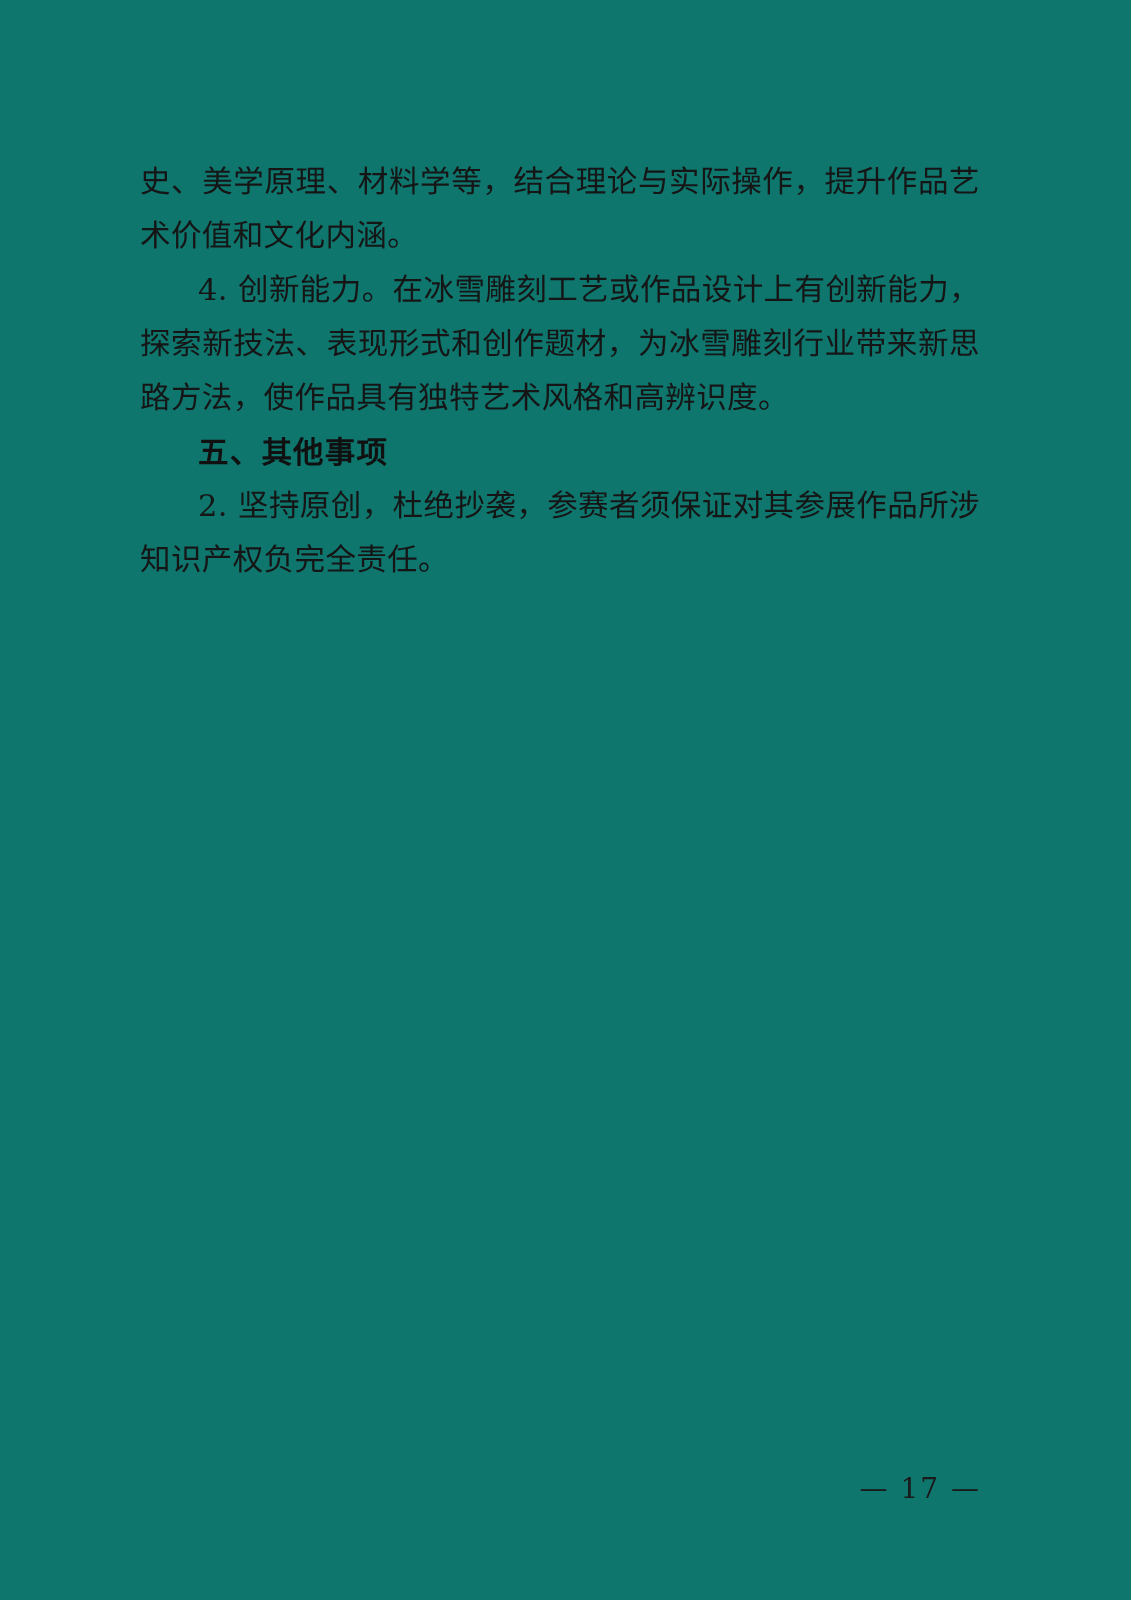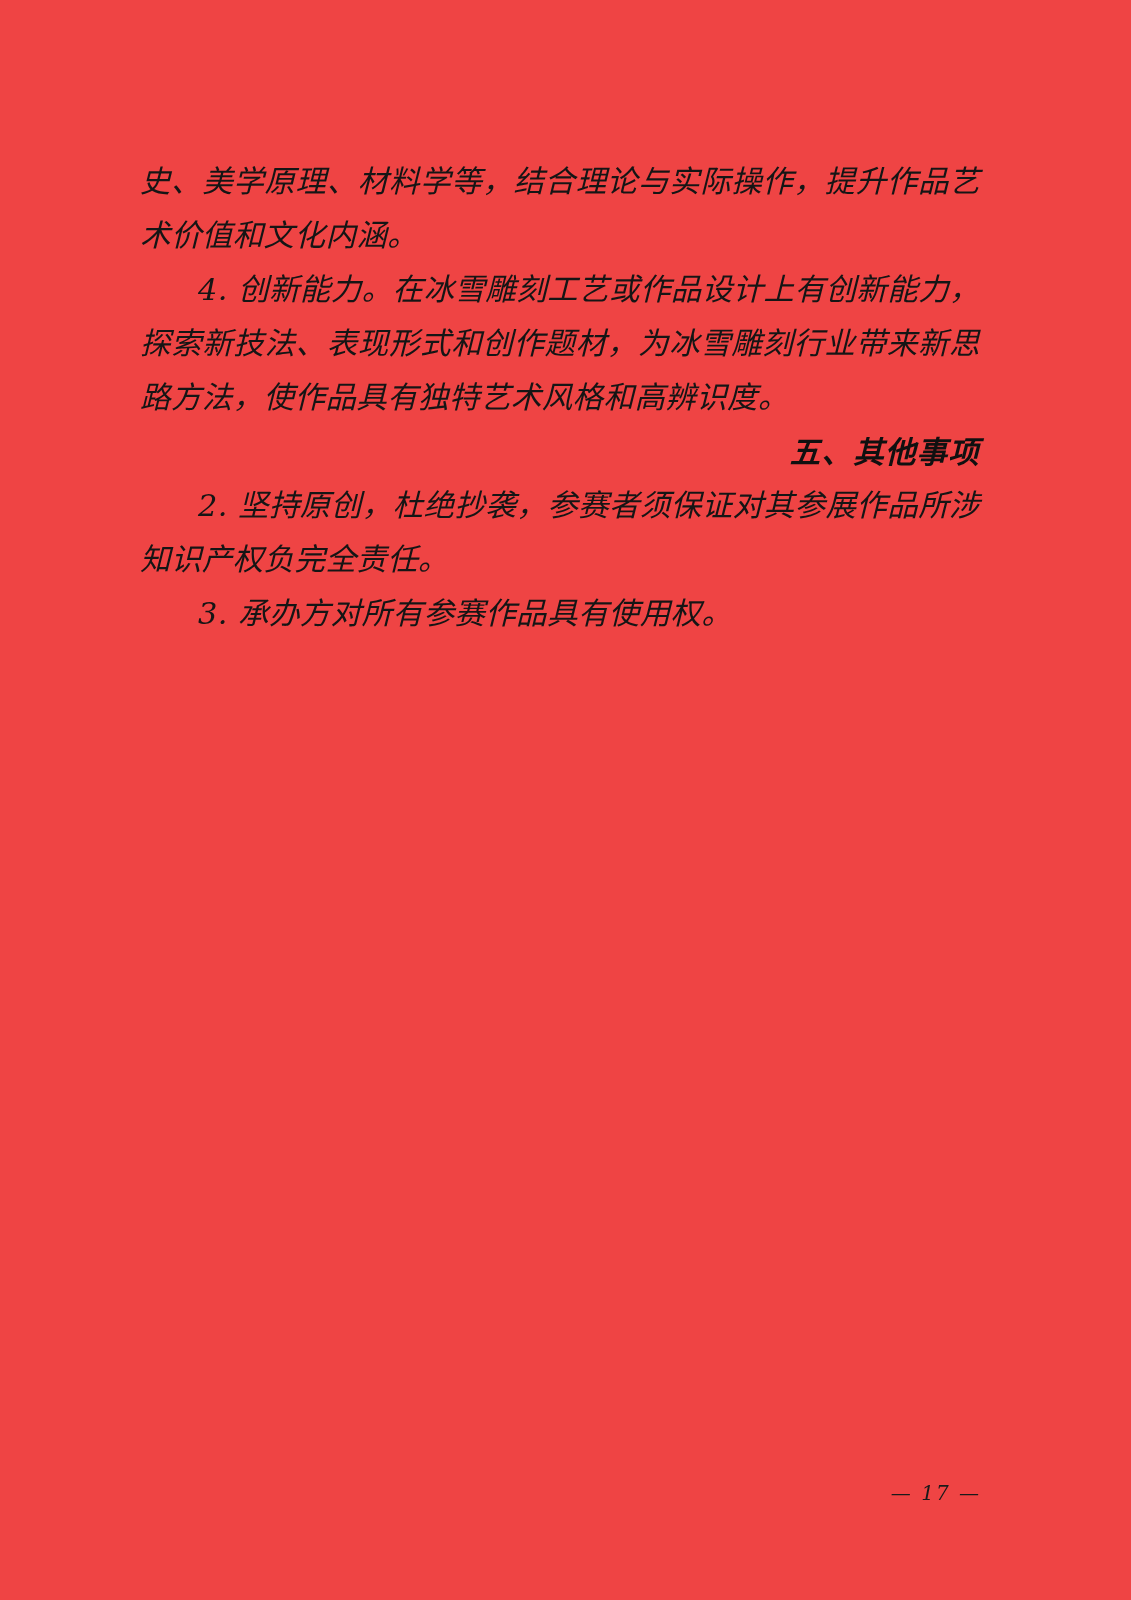--- a/index.html
+++ b/index.html
@@ -4,26 +4,25 @@
 <style>
   html, body {
     margin: 0;
     padding: 0;
     background: #ffffff;
   }
   .page {
     position: relative;
     width: 1131px;
     height: 1600px;
-    background: #ef4444;
+    background: #0f766e;
     box-sizing: border-box;
     overflow: hidden;
     font-family: "DejaVu Serif", "Liberation Serif", serif;
     color: #1a1a1a;
-    font-style: italic;
   }
   .content {
     position: absolute;
     left: 140px;
     top: 155px;
     width: 840px;
   }
   .para {
     font-size: 30.5px;
     line-height: 54px;
@@ -38,27 +37,26 @@
   }
   .heading {
     font-size: 30.5px;
     line-height: 54px;
     letter-spacing: 1.2px;
     text-indent: 58px;
     font-weight: bold;
     margin: 0;
     color: #101010;
     font-family: "DejaVu Serif", "Liberation Serif", serif;
-    text-align: right;
   }
   .footer {
     position: absolute;
     right: 150px;
     bottom: 95px;
-    font-size: 20px;
+    font-size: 28px;
     letter-spacing: 2px;
     color: #1a1a1a;
     font-family: "DejaVu Serif", "Liberation Serif", serif;
   }
 </style>
 </head>
 <body>
 
 <div class="page">
 
@@ -66,20 +64,19 @@
 
     <p class="para">史、美学原理、材料学等，结合理论与实际操作，提升作品艺术价值和文化内涵。</p>
 
     <p class="para indent">4. 创新能力。在冰雪雕刻工艺或作品设计上有创新能力，探索新技法、表现形式和创作题材，为冰雪雕刻行业带来新思路方法，使作品具有独特艺术风格和高辨识度。</p>
 
     <p class="heading">五、其他事项</p>
 
 
     <p class="para indent">2. 坚持原创，杜绝抄袭，参赛者须保证对其参展作品所涉知识产权负完全责任。</p>
 
-    <p class="para indent">3. 承办方对所有参赛作品具有使用权。</p>
 
 
   </div>
 
   <div class="footer">— 17 —</div>
 
 </div>
 
 </body></html>

